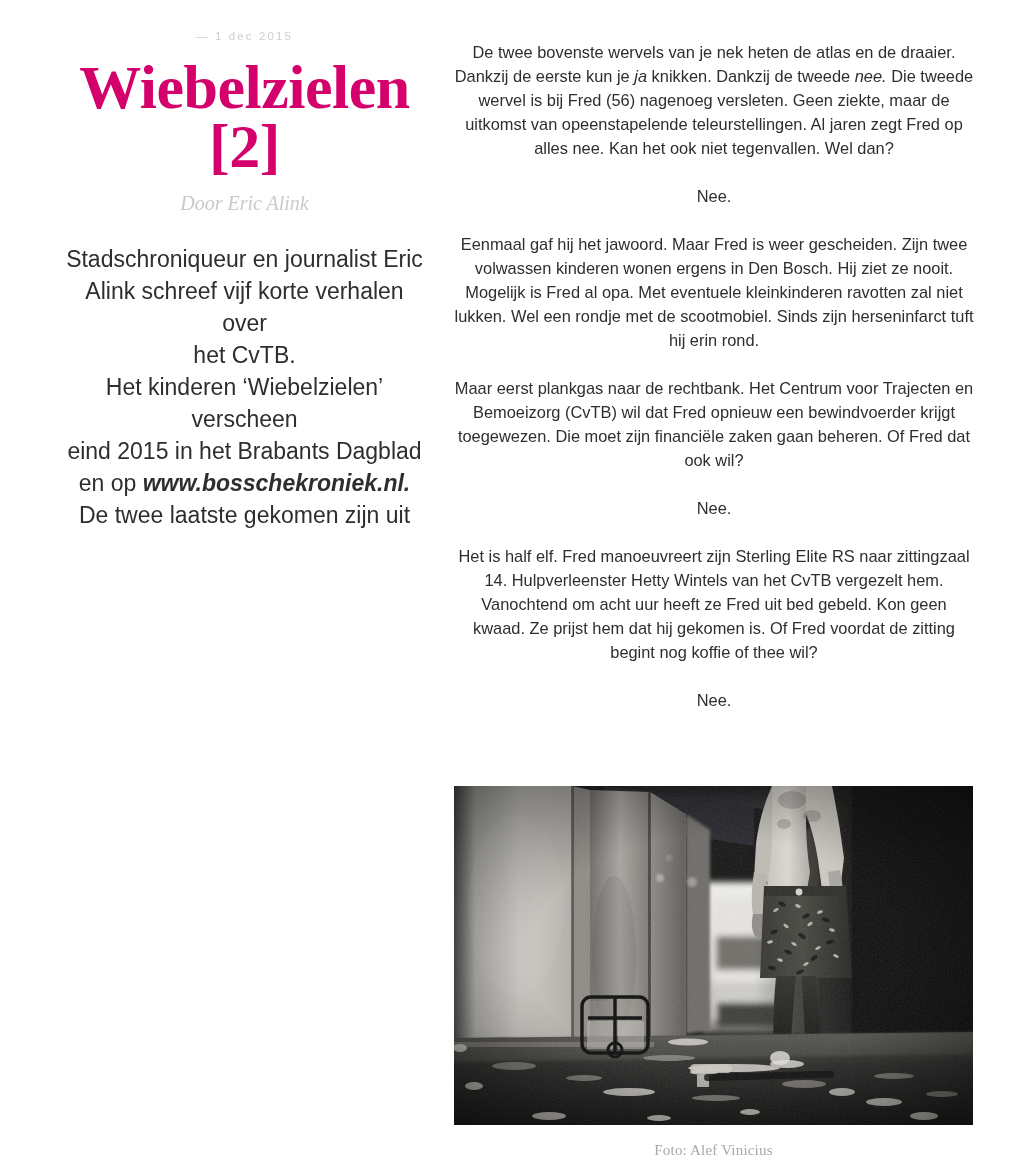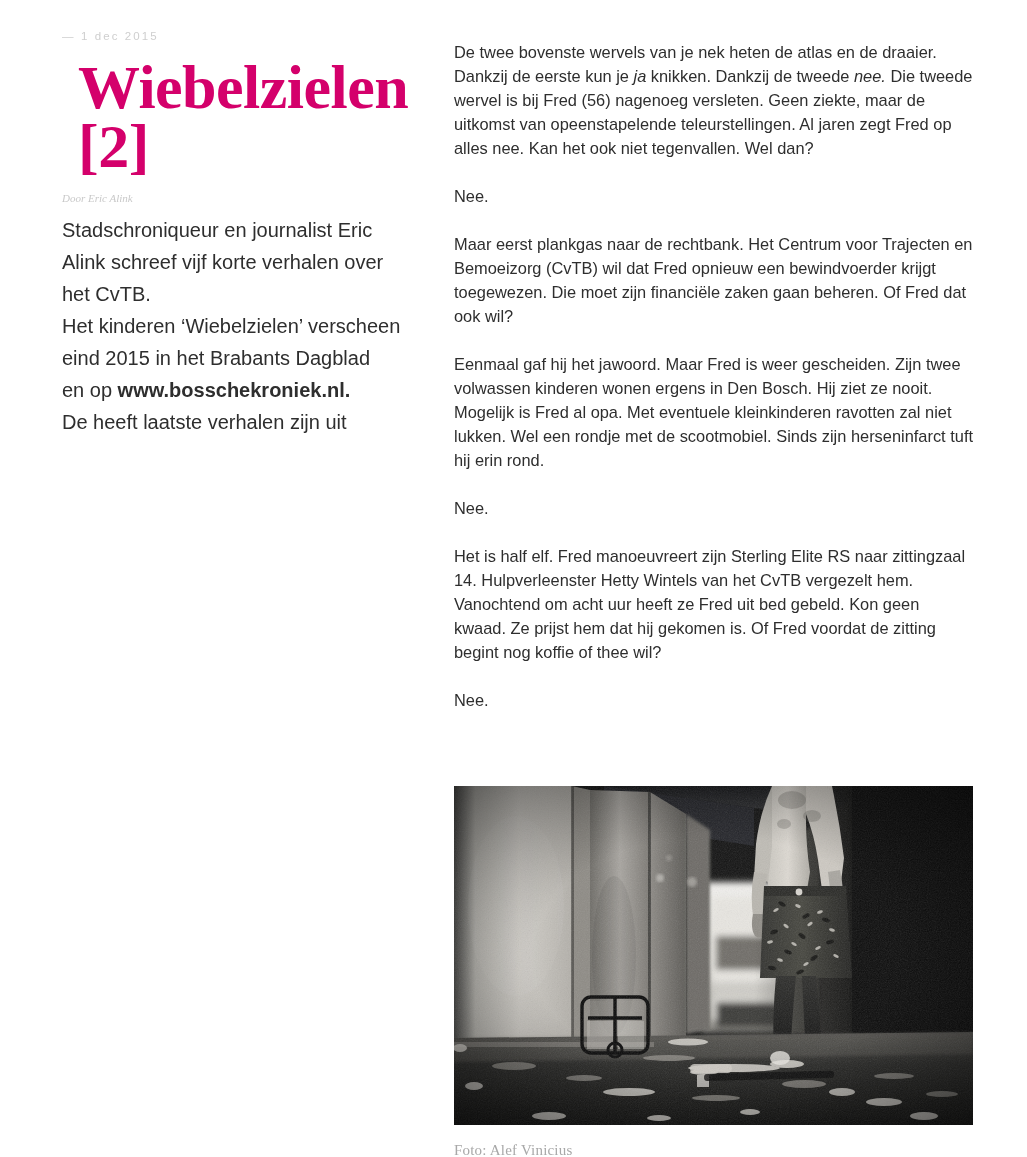--- a/index.html
+++ b/index.html
@@ -14,20 +14,21 @@
     color: #2e2e2e;
     overflow: hidden;
     position: relative;
   }
 
   .article {
     position: relative;
     width: 1027px;
     height: 925px;
     box-sizing: border-box;
+    text-align: center;
   }
 
   
   .col-left {
     position: absolute;
     left: 62px;
     top: 30px;
     width: 365px;
   }
 
@@ -47,34 +48,34 @@
     font-size: 62px;
     line-height: 59px;
     color: #d4006b;
     margin: 16px;
     letter-spacing: -0.5px;
   }
 
   .byline {
     font-family: "Liberation Serif", serif;
     font-style: italic;
-    font-size: 11px;
+    font-size: 20px;
     color: #c9c9c9;
     margin: 16px 0 0 0;
   }
 
   .intro {
-    margin: 10px 0 0 0;
-    font-size: 20px;
+    margin: 28px 0 0 0;
+    font-size: 23px;
     line-height: 32px;
     color: #2e2e2e;
     font-family: "Liberation Sans", sans-serif;
   }
   .intro .ln { display: block; }
-  .intro b, .intro .bold { font-weight: 700; }
+  .intro b, .intro .bold { font-weight: 700; font-style: italic; }
 
   
   .col-right {
     position: absolute;
     left: 454px;
     top: 40px;
     width: 520px;
   }
 
   .body-par {
@@ -127,33 +128,33 @@
 
     <div class="byline">Door Eric Alink</div>
 
     <div class="intro">
       <span class="ln">Stadschroniqueur en journalist Eric</span>
       <span class="ln">Alink schreef vijf korte verhalen over</span>
       <span class="ln">het CvTB.</span>
       <span class="ln">Het kinderen ‘Wiebelzielen’ verscheen</span>
       <span class="ln">eind 2015 in het Brabants Dagblad</span>
       <span class="ln"><span>en op </span><span class="bold">www.bosschekroniek.nl.</span></span>
-      <span class="ln">De heeft laatste verhalen zijn uit</span>
+      <span class="ln">De twee laatste gekomen zijn uit</span>
     </div>
   </div>
 
   <div class="col-right">
 
     <p class="body-par"><span>De twee bovenste wervels van je nek heten de atlas en de draaier. Dankzij de eerste kun je </span><i class="it">ja</i><span> knikken. Dankzij de tweede </span><i class="it">nee.</i><span> Die tweede wervel is bij Fred (56) nagenoeg versleten. Geen ziekte, maar de uitkomst van opeenstapelende teleurstellingen. Al jaren zegt Fred op alles nee. Kan het ook niet tegenvallen. Wel dan?</span></p>
 
     <p class="body-par">Nee.</p>
 
+    <p class="body-par">Eenmaal gaf hij het jawoord. Maar Fred is weer gescheiden. Zijn twee volwassen kinderen wonen ergens in Den Bosch. Hij ziet ze nooit. Mogelijk is Fred al opa. Met eventuele kleinkinderen ravotten zal niet lukken. Wel een rondje met de scootmobiel. Sinds zijn herseninfarct tuft hij erin rond.</p>
+
     <p class="body-par">Maar eerst plankgas naar de rechtbank. Het Centrum voor Trajecten en Bemoeizorg (CvTB) wil dat Fred opnieuw een bewindvoerder krijgt toegewezen. Die moet zijn financiële zaken gaan beheren. Of Fred dat ook wil?</p>
-
-    <p class="body-par">Eenmaal gaf hij het jawoord. Maar Fred is weer gescheiden. Zijn twee volwassen kinderen wonen ergens in Den Bosch. Hij ziet ze nooit. Mogelijk is Fred al opa. Met eventuele kleinkinderen ravotten zal niet lukken. Wel een rondje met de scootmobiel. Sinds zijn herseninfarct tuft hij erin rond.</p>
 
     <p class="body-par">Nee.</p>
 
     <p class="body-par">Het is half elf. Fred manoeuvreert zijn Sterling Elite RS naar zittingzaal 14. Hulpverleenster Hetty Wintels van het CvTB vergezelt hem. Vanochtend om acht uur heeft ze Fred uit bed gebeld. Kon geen kwaad. Ze prijst hem dat hij gekomen is. Of Fred voordat de zitting begint nog koffie of thee wil?</p>
 
     <p class="body-par">Nee.</p>
   </div>
 
   <figure class="figure" style="margin:0;">
     <div class="photo">

